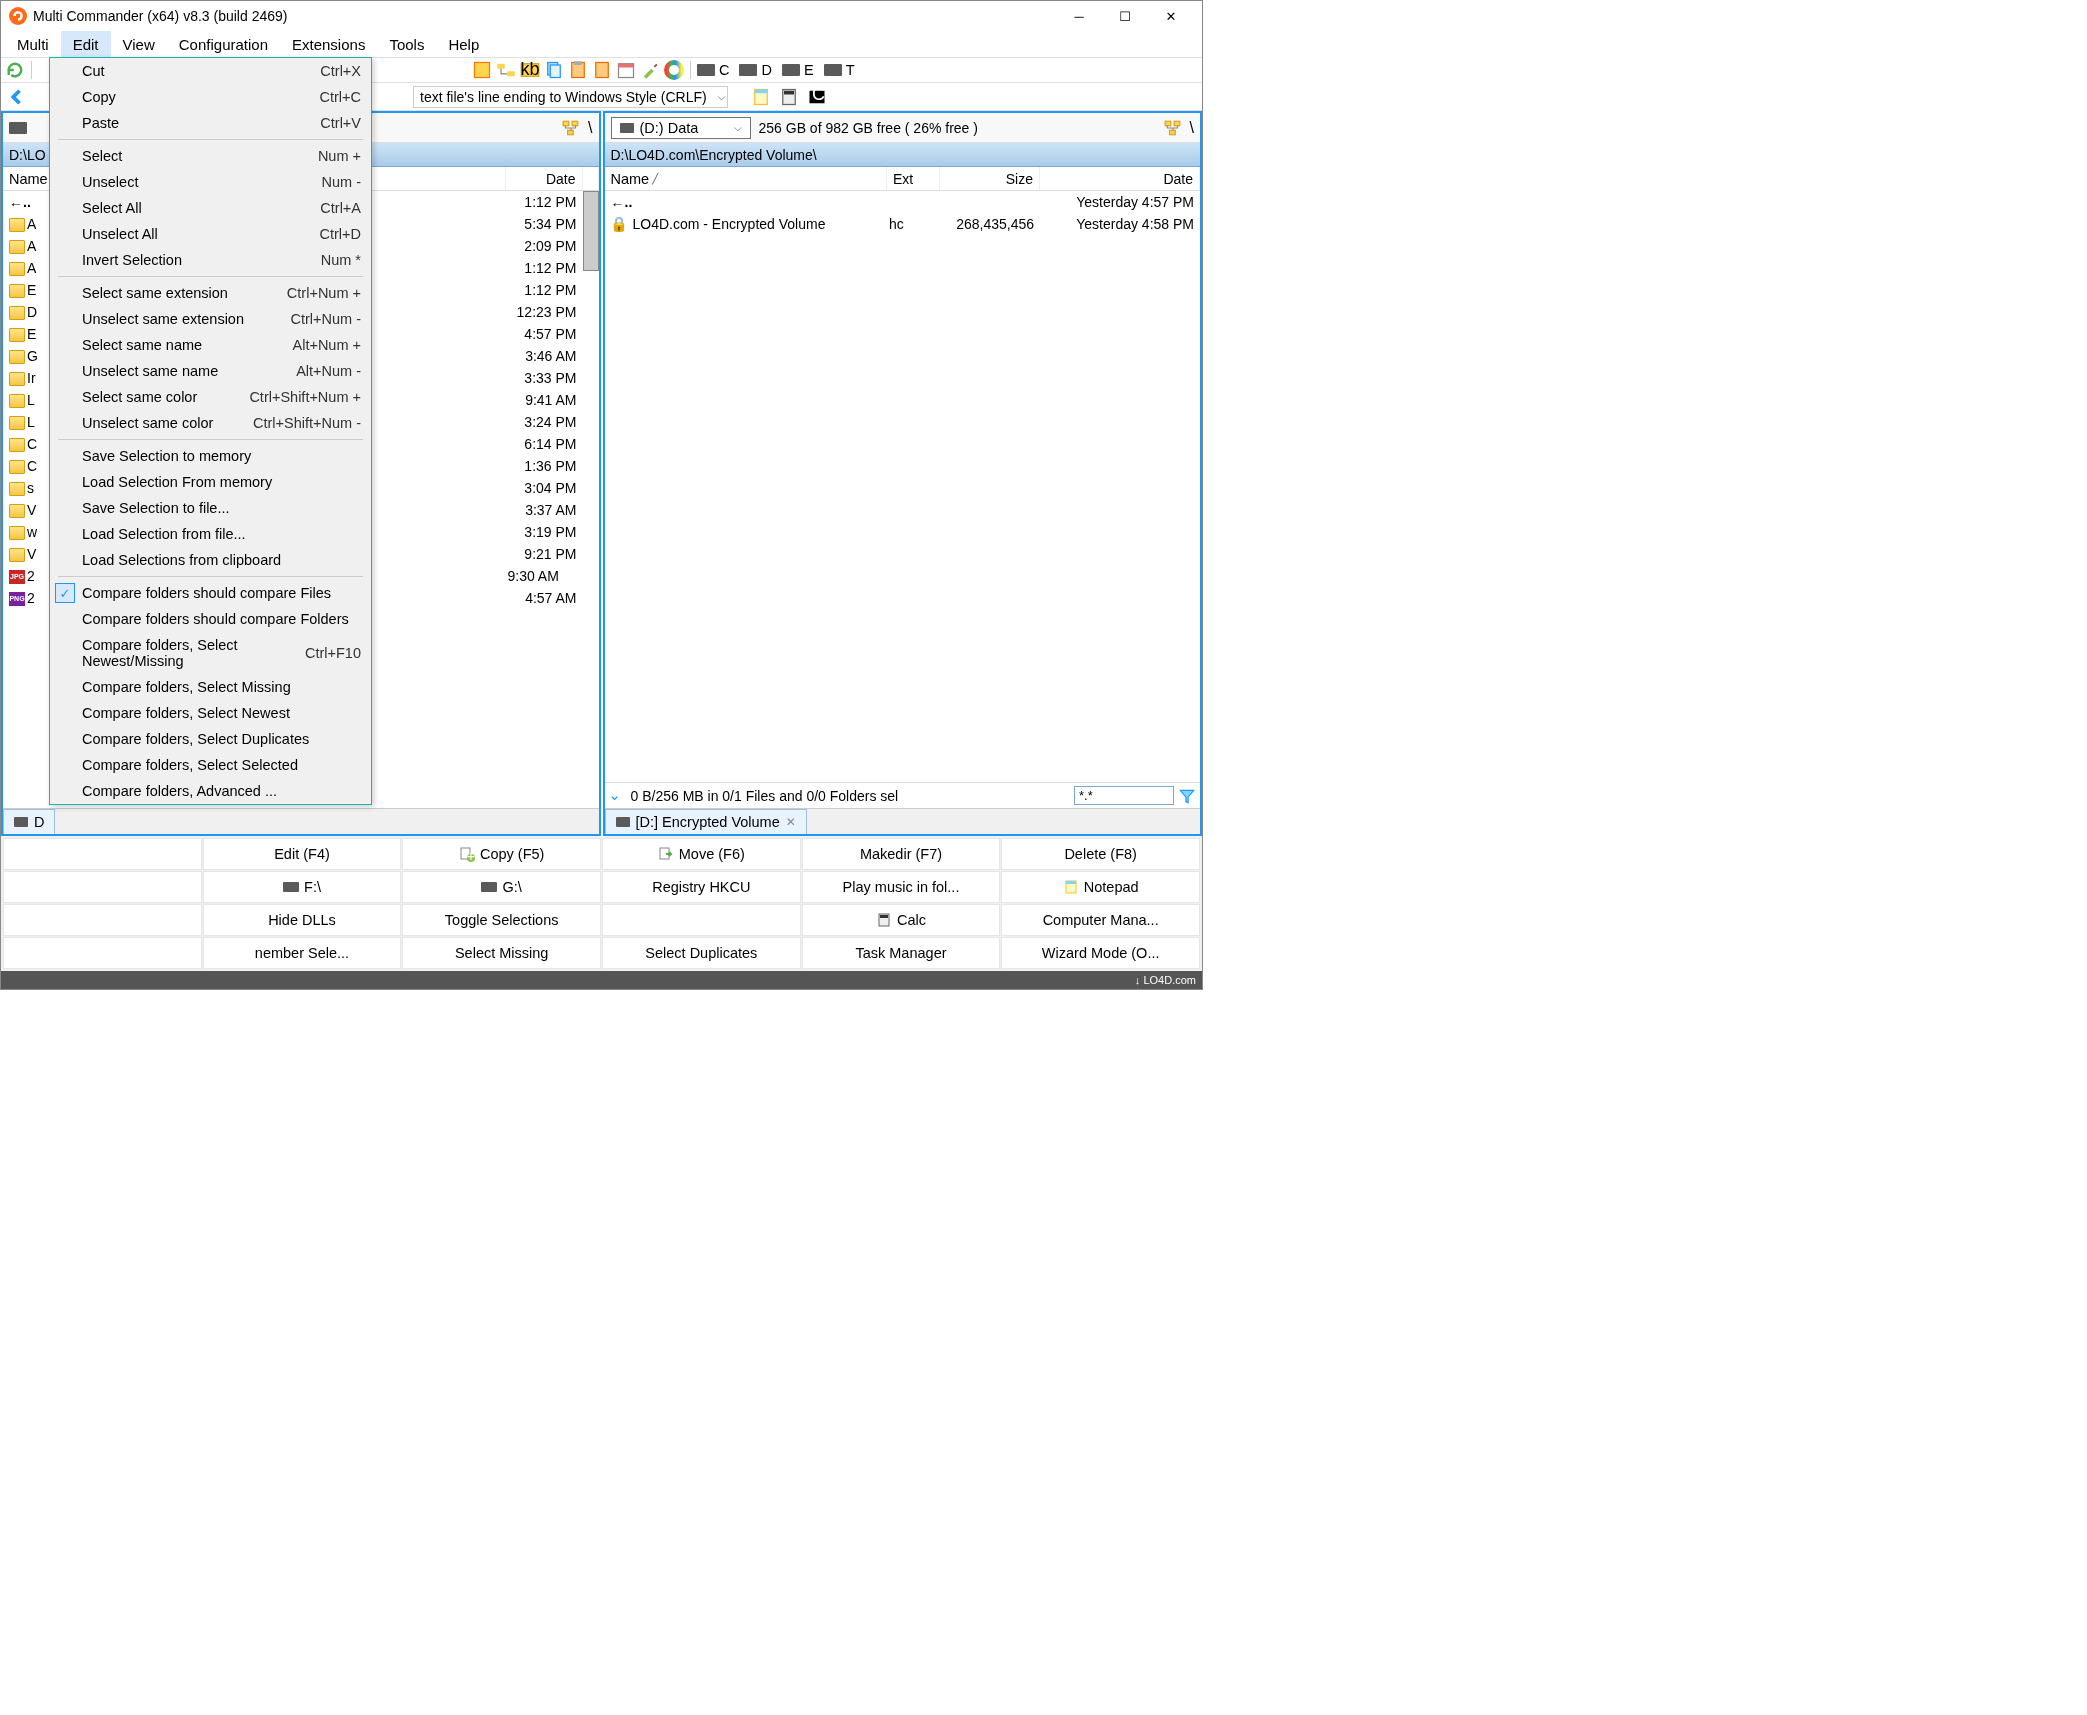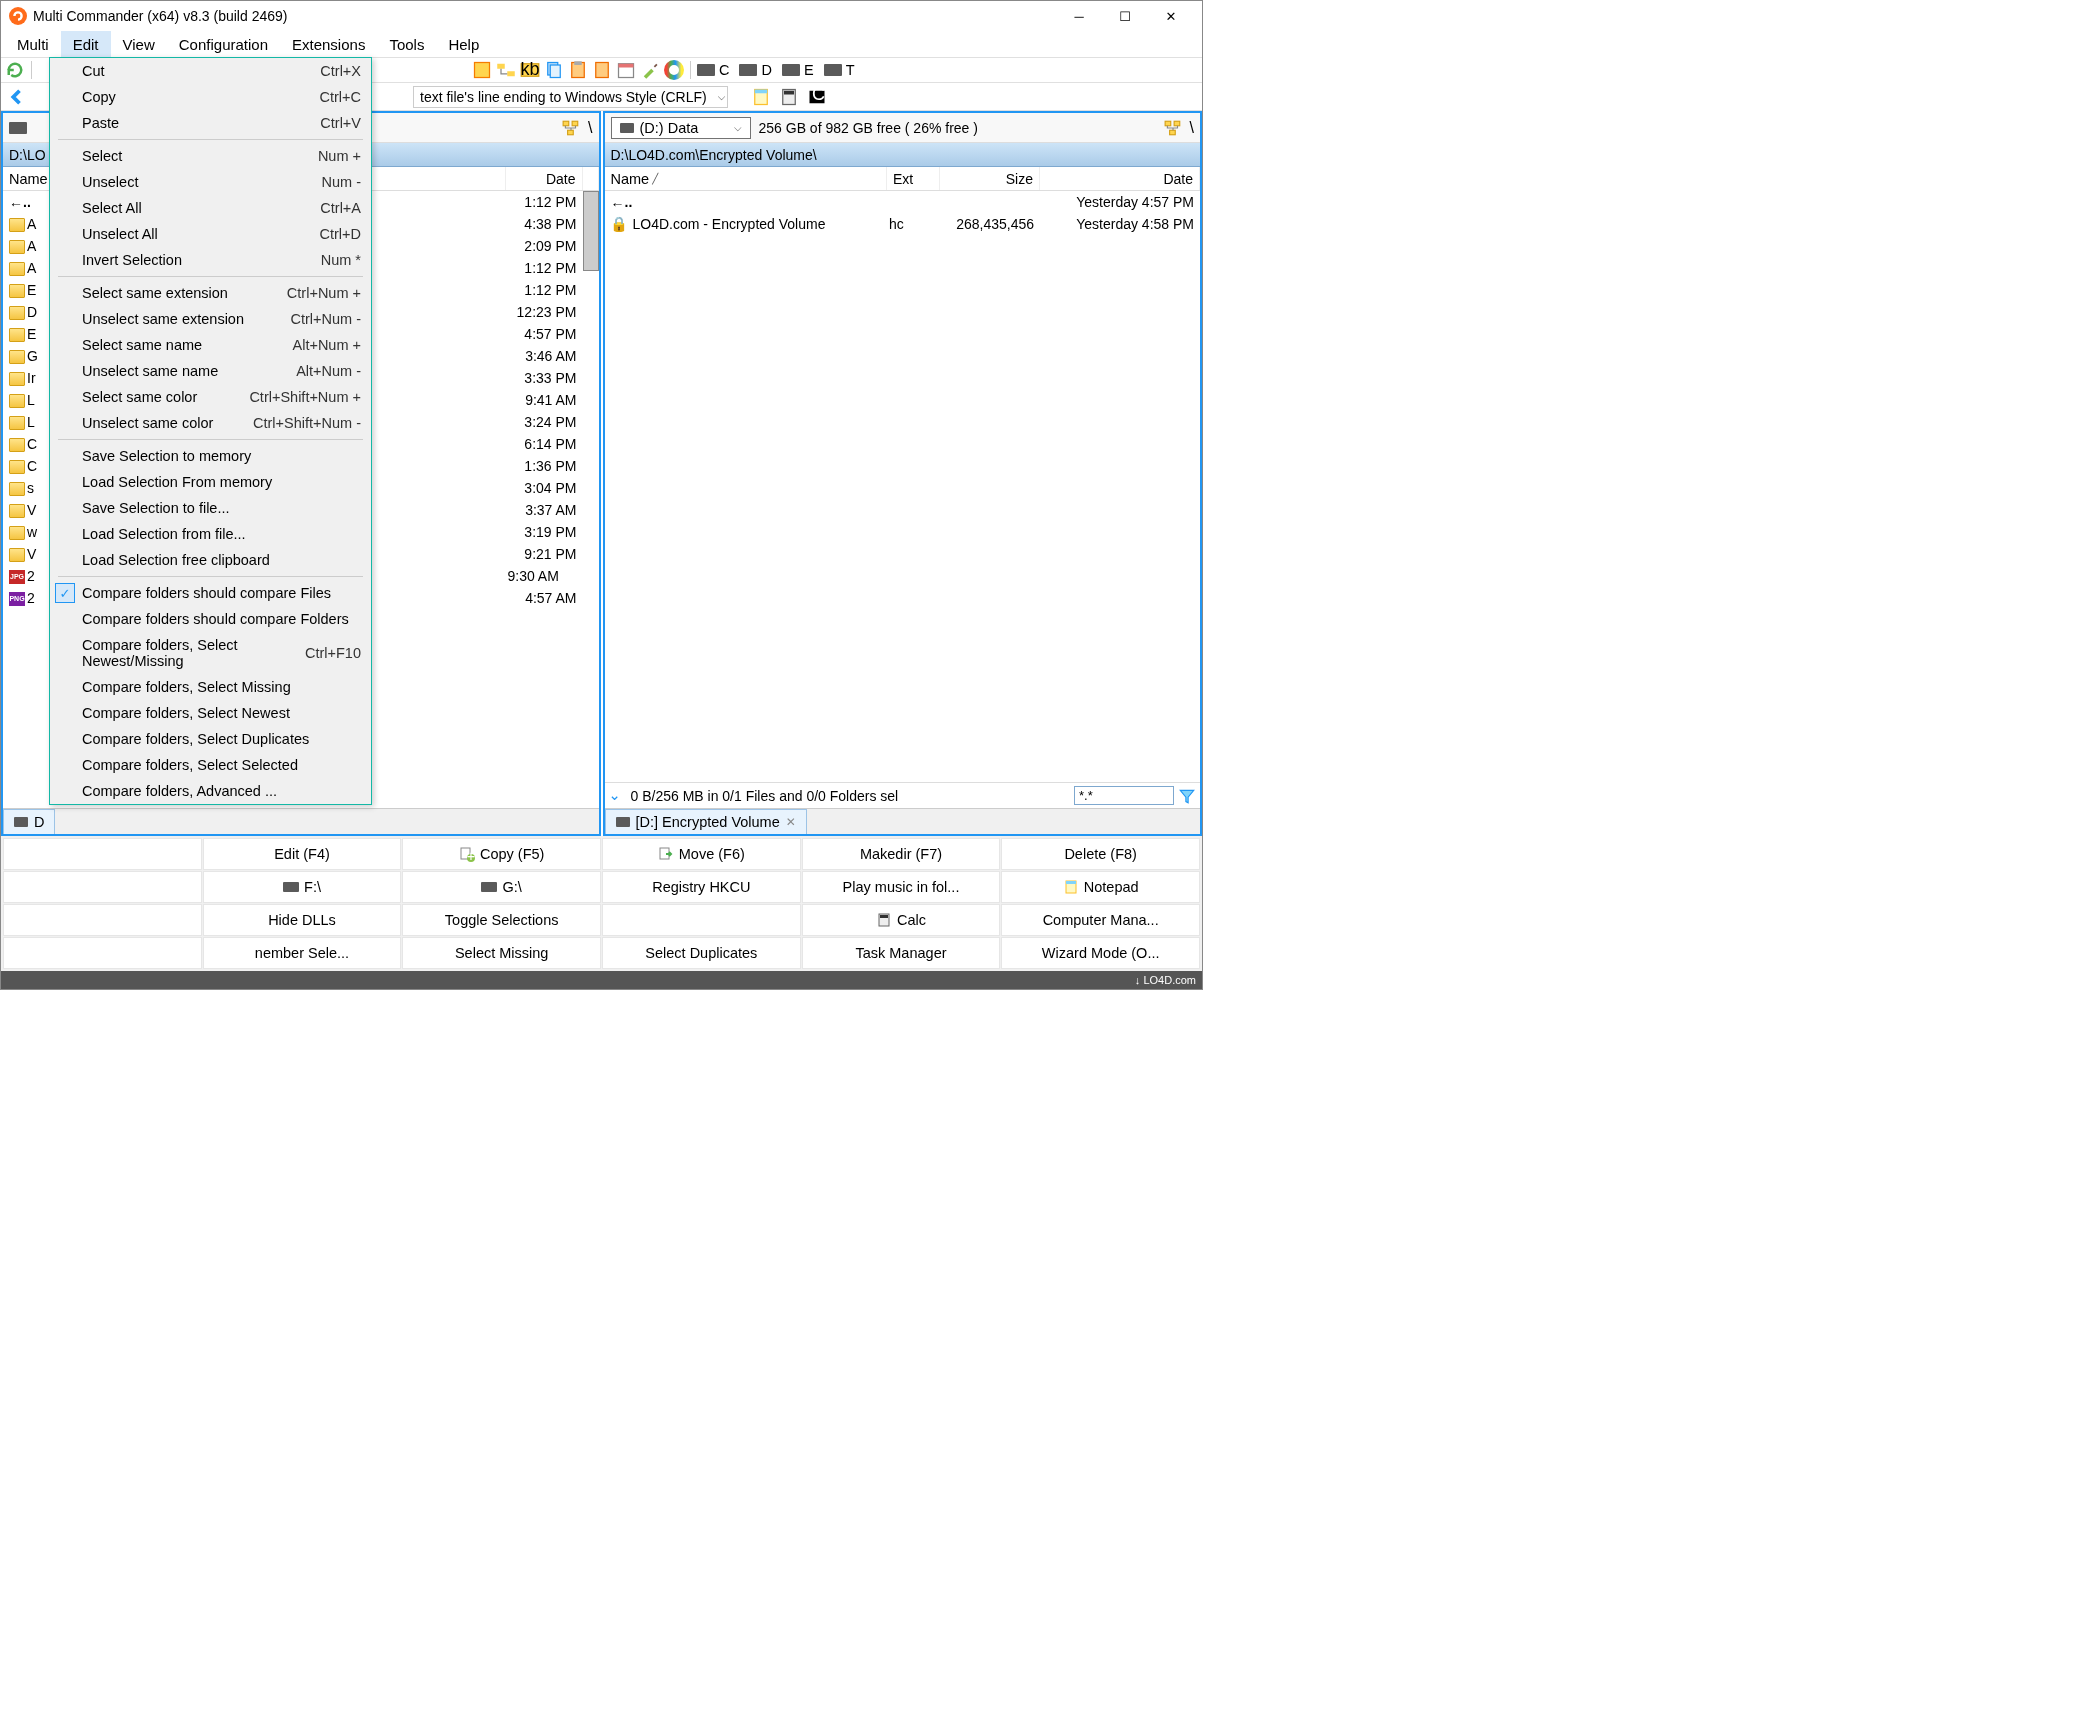--- a/index.html
+++ b/index.html
@@ -222,21 +222,21 @@
       <div style="width:16px"></div>
     </div>
     <div class="file-list" id="left-list">
       <div class="file-row">
           <div style="flex:1;font-weight:bold">←..</div>
           <div style="width:77px;text-align:right">1:12 PM</div>
           <div style="width:16px"></div>
         </div>
         <div class="file-row">
           <div style="flex:1"><span class="fic folder"></span>A</div>
-          <div style="width:77px;text-align:right">4:38 PM</div>
+          <div style="width:77px;text-align:right">5:34 PM</div>
           <div style="width:16px"></div>
         </div>
         <div class="file-row">
           <div style="flex:1"><span class="fic folder"></span>A</div>
           <div style="width:77px;text-align:right">2:09 PM</div>
           <div style="width:16px"></div>
         </div>
         <div class="file-row">
           <div style="flex:1"><span class="fic folder"></span>A</div>
           <div style="width:77px;text-align:right">1:12 PM</div>
@@ -554,21 +554,21 @@
     </div>
     <div class="dd-item">
       <span class="lbl">Save Selection to file...</span>
       <span class="sc"></span>
     </div>
     <div class="dd-item">
       <span class="lbl">Load Selection from file...</span>
       <span class="sc"></span>
     </div>
     <div class="dd-item">
-      <span class="lbl">Load Selection free clipboard</span>
+      <span class="lbl">Load Selections from clipboard</span>
       <span class="sc"></span>
     </div>
     <div class="dd-sep"></div>
     <div class="dd-item">
       <span class="dd-check">✓</span>
       <span class="lbl">Compare folders should compare Files</span>
       <span class="sc"></span>
     </div>
     <div class="dd-item">
       <span class="lbl">Compare folders should compare Folders</span>

